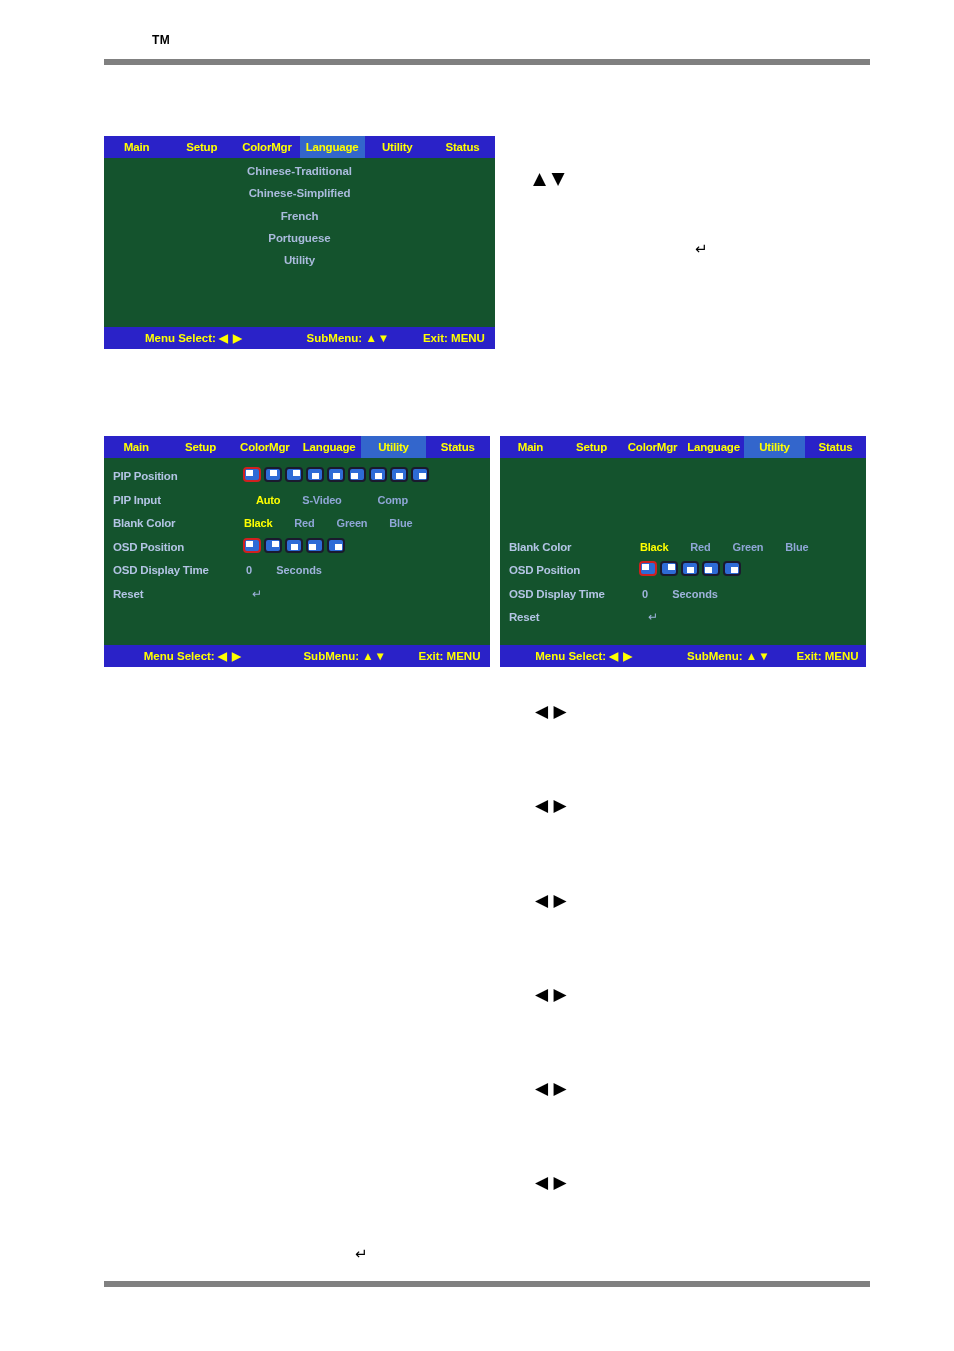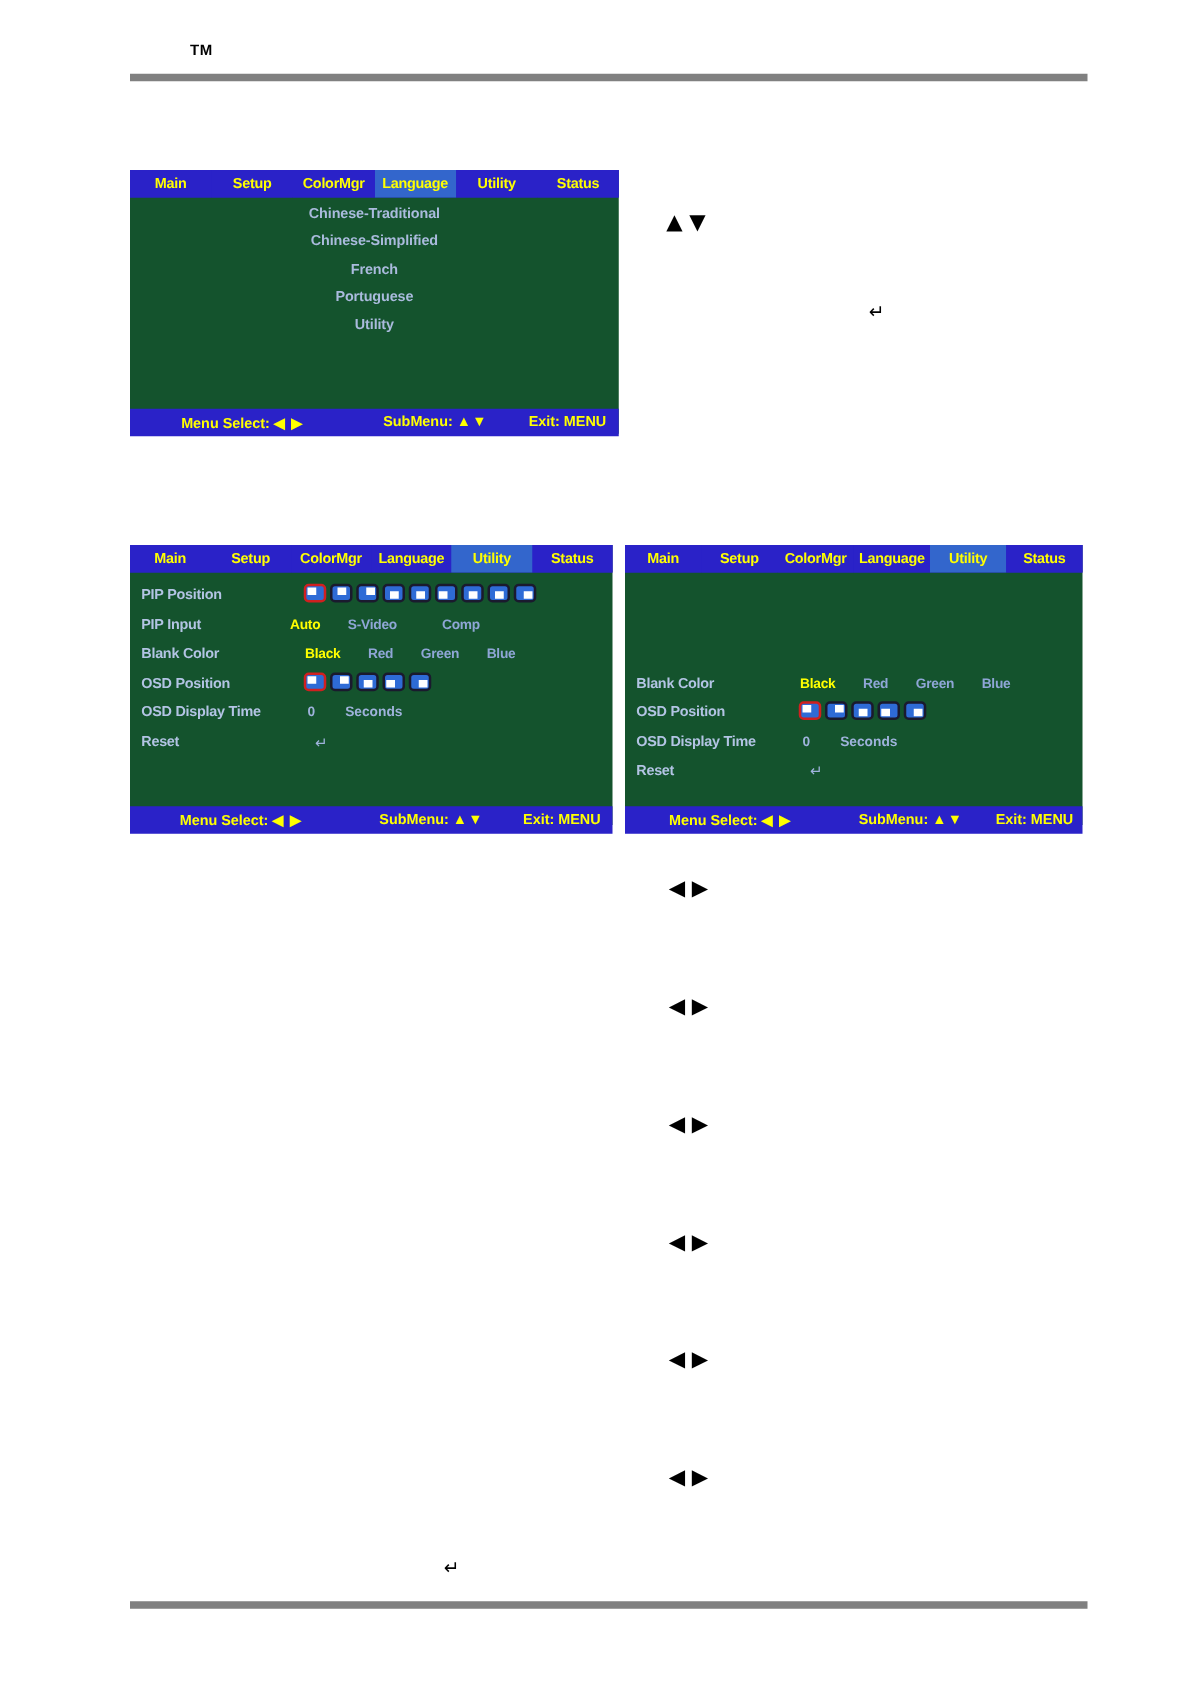--- a/index.html
+++ b/index.html
@@ -281,21 +281,21 @@
           <div class="chip">
             <div class="inner bc"></div>
           </div>
           <div class="chip">
             <div class="inner br"></div>
           </div>
         </div>
       </div>
       <div class="u-row">
         <div class="u-label">PIP Input</div>
-        <div class="u-opts" style="left: 128px;">
+        <div class="u-opts" style="left: 152px;">
           <span class="u-opt sel" style="margin-right: 22px;">Auto</span>
           <span class="u-opt" style="margin-right: 36px;">S-Video</span>
           <span class="u-opt" style="margin-right: 12px;">Comp</span>
         </div>
       </div>
       <div class="u-row">
         <div class="u-label">Blank Color</div>
         <div class="u-opts" style="left: 140px;">
           <span class="u-opt sel" style="margin-right: 22px;">Black</span>
           <span class="u-opt" style="margin-right: 22px;">Red</span>

